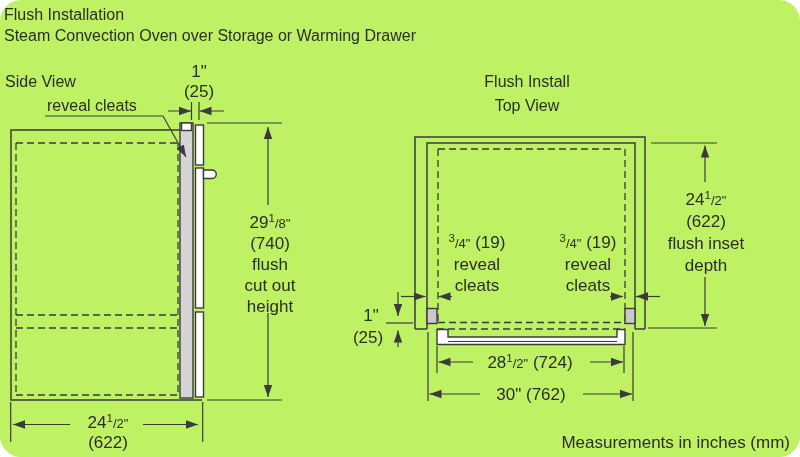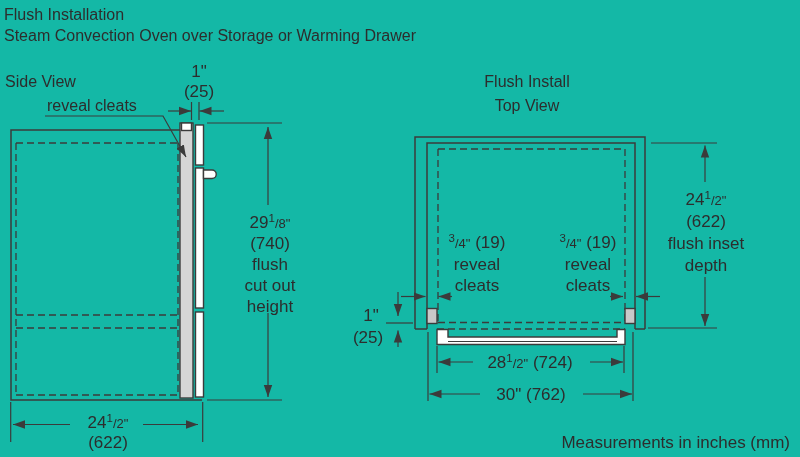--- a/index.html
+++ b/index.html
@@ -1,16 +1,16 @@
 <!DOCTYPE html>
 <html><head>
 <meta charset="utf-8">
 <style>
   html,body { margin:0; padding:0; background:#ffffff; }
-  .stage { position:relative; width:800px; height:457px; background:#14b8a6; overflow:hidden; }
+  .stage { position:relative; width:800px; height:457px; background:#bef264; overflow:hidden;border-radius:21px; }
   svg { display:block; }
   text, tspan { font-family:"Liberation Sans","DejaVu Sans",sans-serif; fill:#2d2d2d; }
   .s16 { font-size:16px; }
   .s17 { font-size:17px; }
   .mid { text-anchor:middle; }
   .end { text-anchor:end; }
   .fn  { font-size:11.5px; }  
   .fd  { font-size:13px; }    
   .ln    { stroke:#3b3b3b; stroke-width:1.5; fill:none; }
   .lnthin{ stroke:#3b3b3b; stroke-width:1.2; fill:none; }

